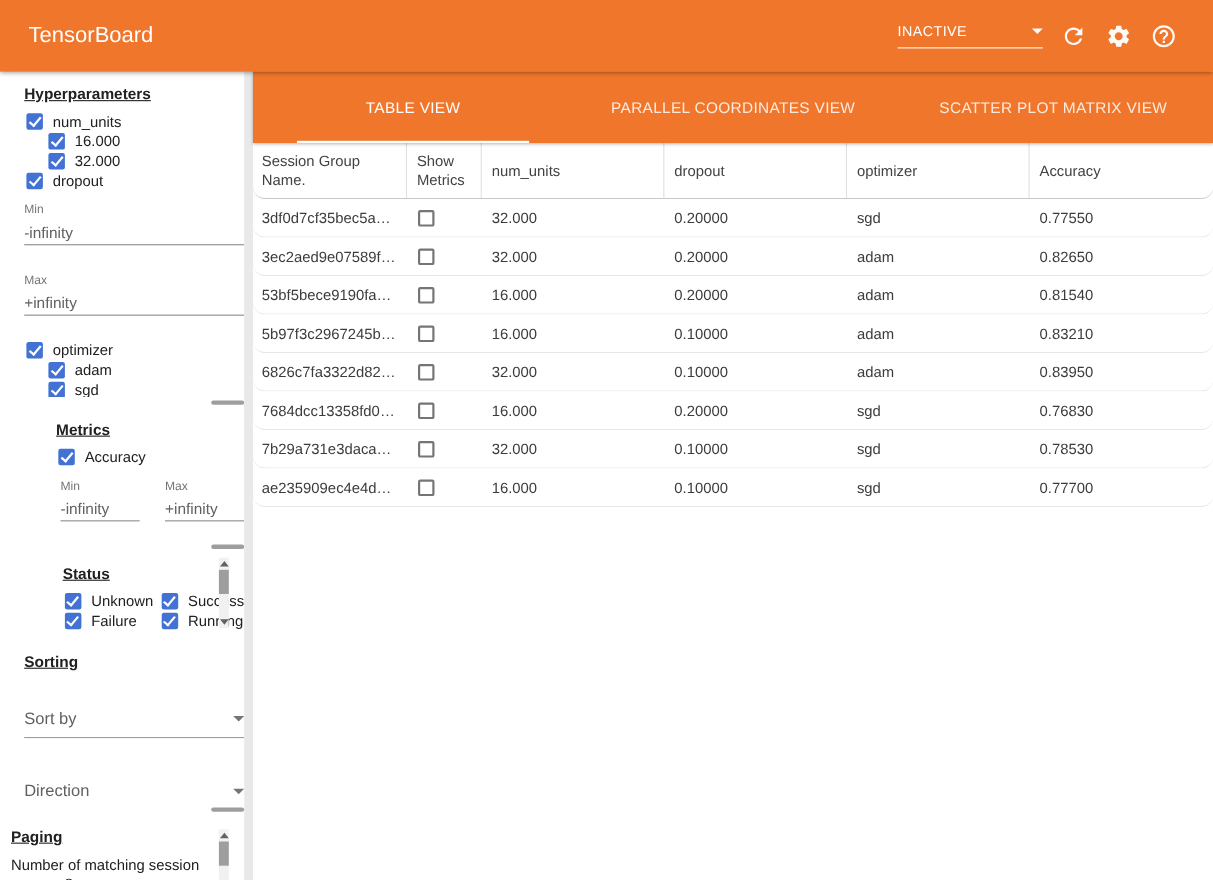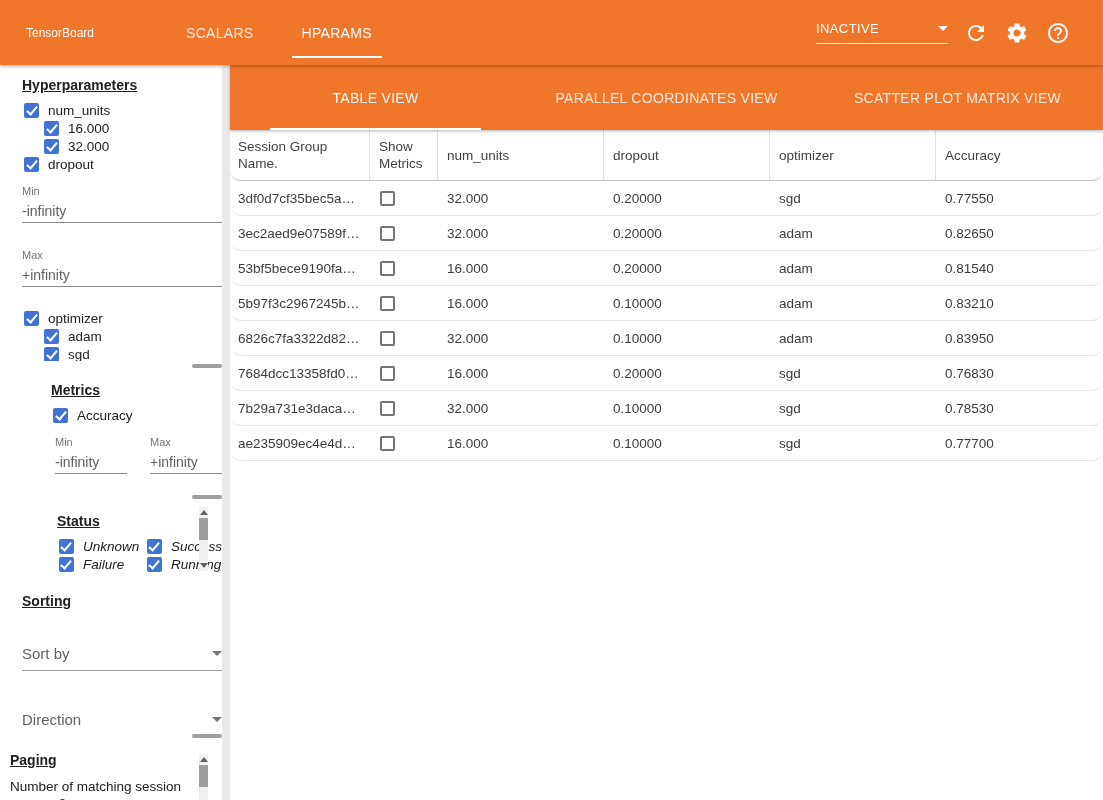--- a/index.html
+++ b/index.html
@@ -4,21 +4,21 @@
 <style>
   * { margin:0; padding:0; box-sizing:border-box; }
   html,body { width:1103px; height:800px; overflow:hidden; background:#e9e9e9;
               font-family:"Liberation Sans", sans-serif; }
   .app { width:1103px; height:800px; display:flex; flex-direction:column; }
 
   
   .app-header { height:65px; flex:none; background:var(--accent,#f0762c); color:#fff;
                 display:flex; align-items:stretch; position:relative; z-index:5;
                 box-shadow:0 1px 4px rgba(0,0,0,.35); }
-  .logo { display:flex; align-items:center; padding:0 26px; font-size:12px; }
+  .logo { display:flex; align-items:center; padding:0 26px; font-size:20px; }
   .top-tabs { display:flex; align-items:stretch; margin-left:42px; }
   .top-tab { display:flex; align-items:center; padding:0 24px; font-size:14px;
              letter-spacing:.3px; color:rgba(255,255,255,.85); position:relative; cursor:pointer; }
   .top-tab.active { color:#fff; }
   .top-tab.active::after { content:""; position:absolute; left:14px; right:14px; bottom:7px;
                            height:2px; background:#fff; }
   .header-right { margin-left:auto; display:flex; align-items:center; gap:15px; padding-right:32px; }
   .run-select { width:132px; display:flex; align-items:center; justify-content:space-between;
                 border-bottom:1px solid rgba(255,255,255,.85); padding-bottom:7px;
                 font-size:13px; letter-spacing:.4px; cursor:pointer; }
@@ -58,21 +58,21 @@
   .minmax-row { display:flex; gap:23px; margin-left:14px; }
   .minmax-col .field-label { margin-left:0; }
   .minmax-col .mat-input { margin-left:0; width:72px; }
 
   .select-box { width:200px; margin-left:10px; display:flex; align-items:center;
                 justify-content:space-between; border-bottom:1px solid #9e9e9e;
                 padding-bottom:8px; font-size:15px; color:#616161; cursor:pointer; }
 
   
   .status-grid { display:grid; grid-template-columns:88px auto; row-gap:0; margin-left:0; }
-  .status-grid .cbrow { padding-left:12px;font-style:italic; }
+  .status-grid .cbrow { padding-left:12px; }
 
   
   .mini-scrollbar { position:absolute; right:14px; width:9px; background:#f1f1f1;
                     display:flex; flex-direction:column; align-items:center; cursor:pointer; }
   .sb-arrow { width:0; height:0; border-left:4px solid transparent; border-right:4px solid transparent;
               margin:3px 0; }
   .sb-arrow.up { border-bottom:5px solid #616161; }
   .sb-arrow.down { border-top:5px solid #616161; margin-top:auto; }
   .sb-thumb { width:9px; height:22px; background:#9e9e9e; flex:none; }
 
@@ -102,24 +102,20 @@
   .td-name { padding-left:8px; display:block; line-height:35px; }
   .td-check { padding-left:10px; }
 </style>
 </head>
 <body>
 
 <div class="app">
 
   <header class="app-header">
     <div class="logo">TensorBoard</div>
-    <nav class="top-tabs">
-      <div class="top-tab">SCALARS</div>
-      <div class="top-tab active">HPARAMS</div>
-    </nav>
     <div class="header-right">
       <div class="run-select">
         <span>INACTIVE</span>
         <span class="caret caret-white"></span>
       </div>
       <button class="icon-btn">
         <svg viewBox="0 0 24 24">
           <path d="M17.65 6.35C16.2 4.9 14.21 4 12 4c-4.42 0-7.99 3.58-7.99 8s3.57 8 7.99 8c3.73 0 6.84-2.55 7.73-6h-2.08c-.82 2.33-3.04 4-5.65 4-3.31 0-6-2.69-6-6s2.69-6 6-6c1.66 0 3.14.69 4.22 1.78L13 11h7V4l-2.35 2.35z"></path>
         </svg>
       </button>

